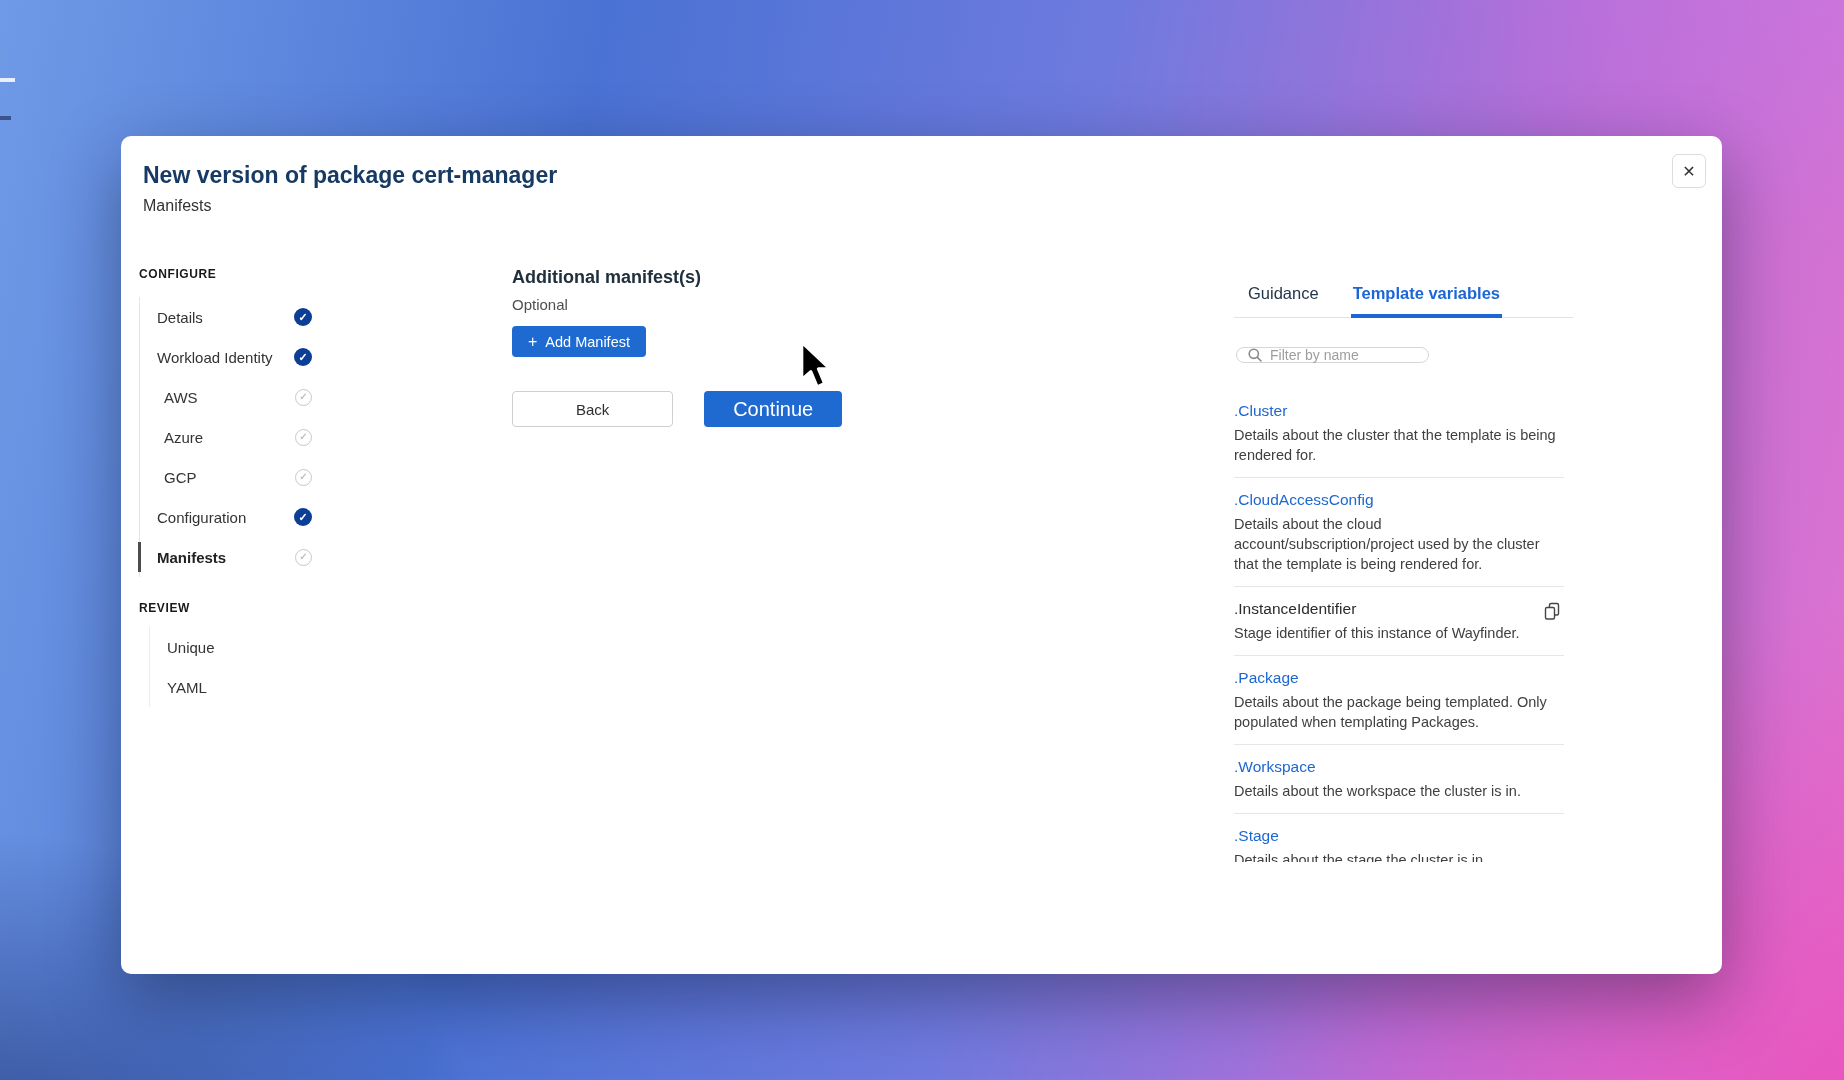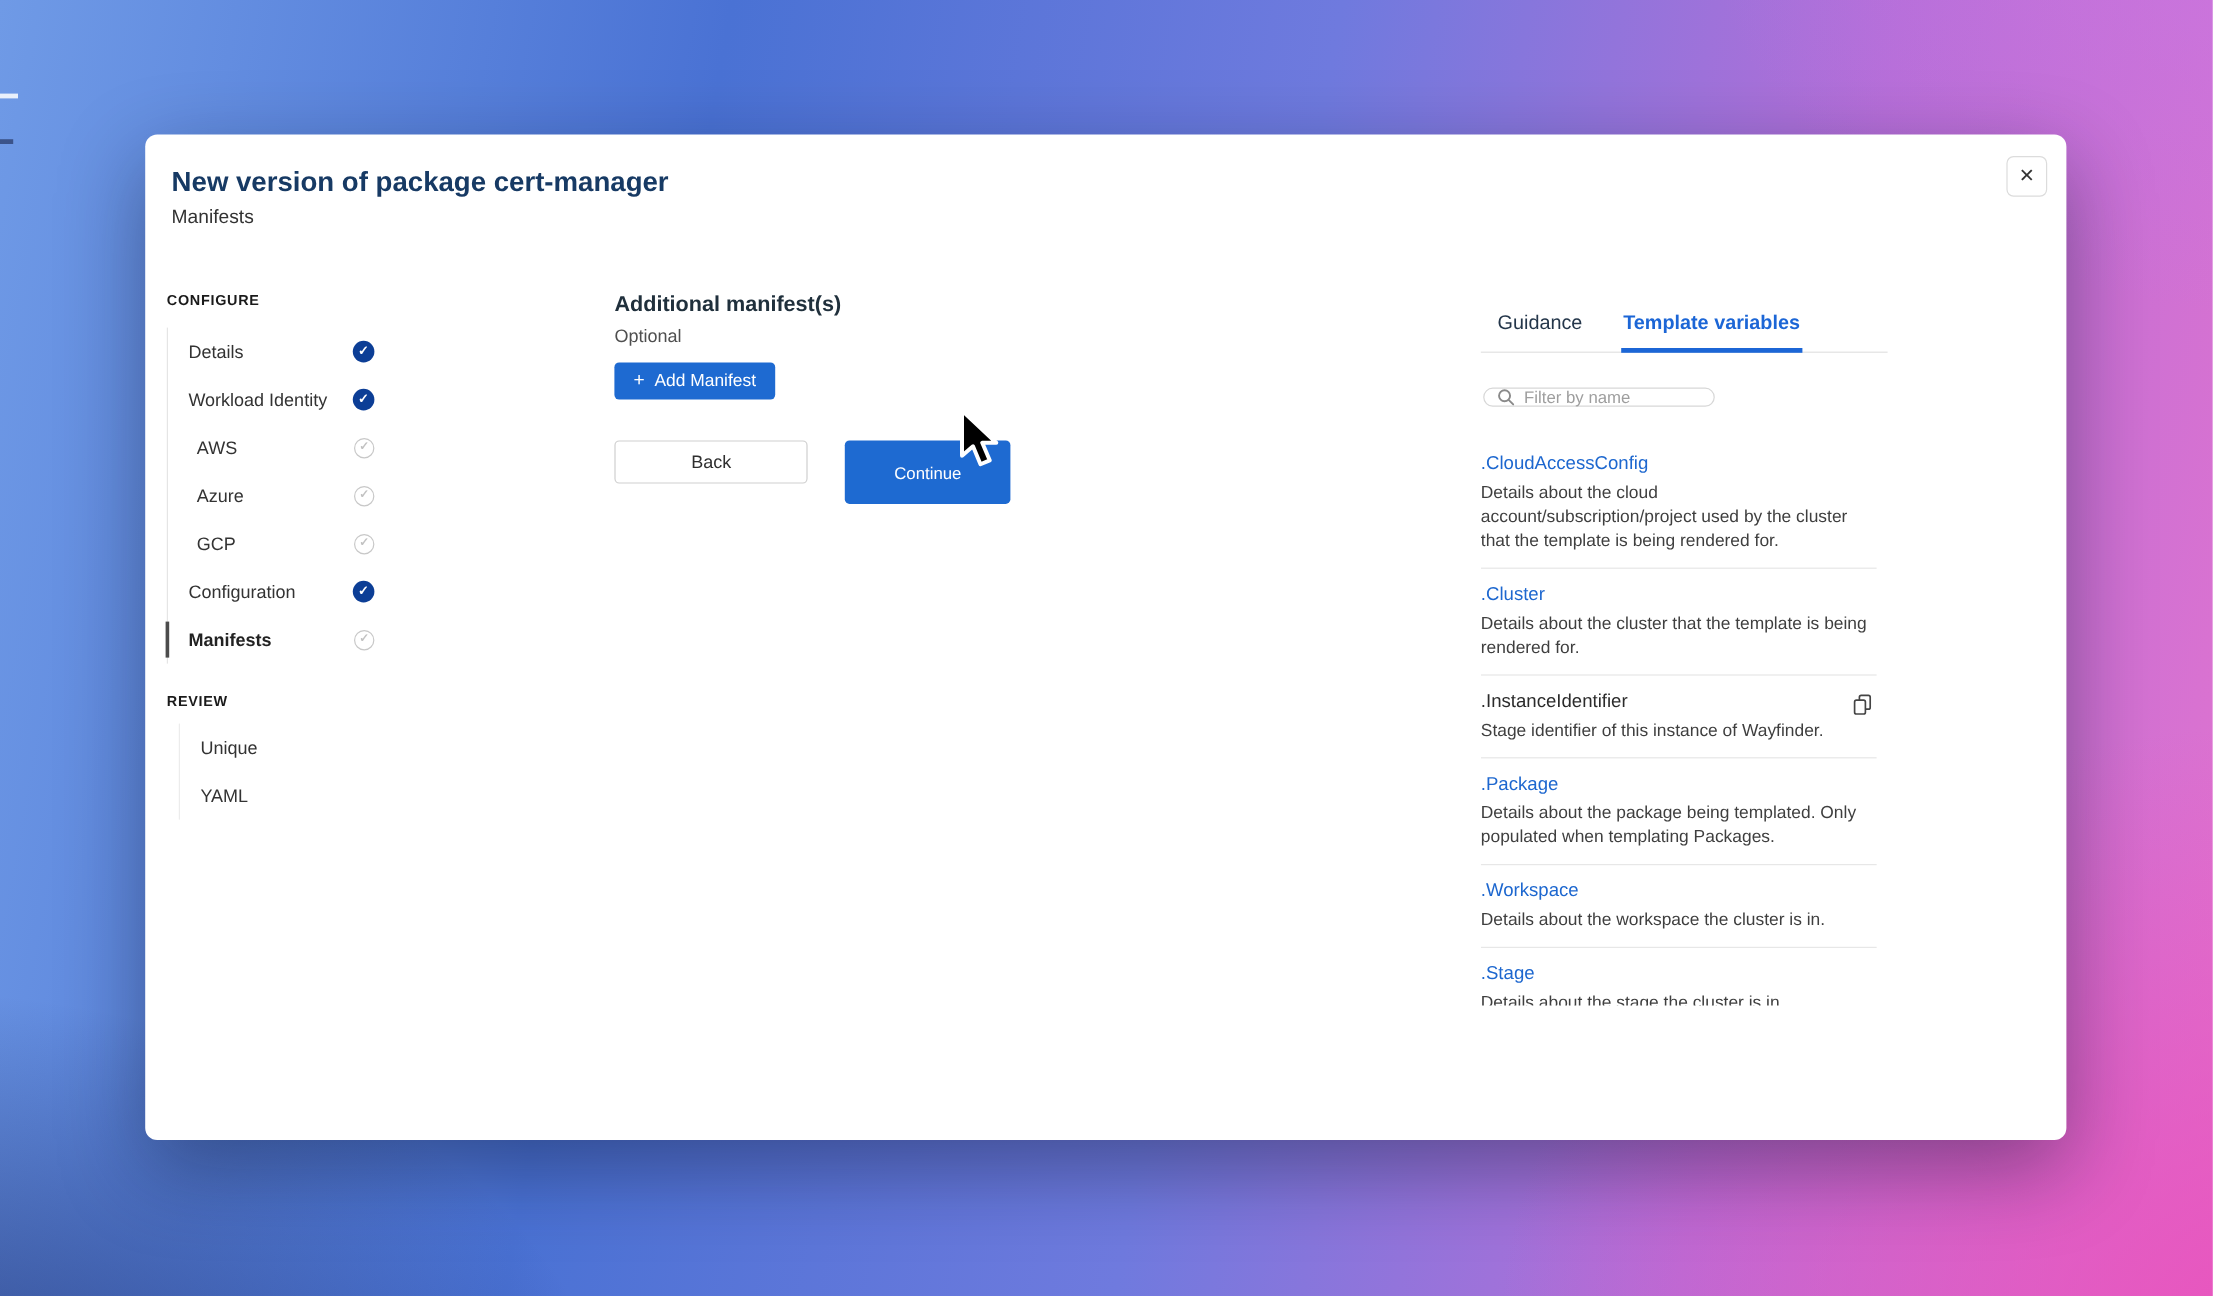--- a/index.html
+++ b/index.html
@@ -12,21 +12,21 @@
       radial-gradient(1100px 700px at -5% 112%, rgba(8,20,80,0.62), transparent 55%),
       radial-gradient(1050px 820px at 103% 103%, rgba(233,78,186,0.85), transparent 62%),
       radial-gradient(900px 600px at 104% -6%, rgba(195,120,232,0.55), transparent 55%),
       linear-gradient(100deg, #6f9ae6 0%, #4a72d4 30%, #6f7ade 55%, #b66ed8 78%, #e273cf 100%);
   }
   .bg-mark-1 { position:absolute; left:0; top:78px; width:15px; height:4px; background:rgba(255,255,255,0.85); }
   .bg-mark-2 { position:absolute; left:0; top:116px; width:11px; height:4px; background:rgba(18,28,64,0.55); }
 
   
   .modal {
-    position:absolute; left:121px; top:112px; width:1601px; height:838px;
+    position:absolute; left:121px; top:136px; width:1601px; height:838px;
     background:#ffffff; border-radius:10px;
     box-shadow:0 24px 70px rgba(10,15,40,0.40);
   }
   .modal-header { padding:24px 24px 0 22px; }
   .modal-title { font-size:23px; font-weight:700; color:#173a64; line-height:30px; }
   .modal-subtitle { margin-top:6px; font-size:16px; color:#333; line-height:20px; }
   .close-btn {
     position:absolute; top:18px; right:16px; width:34px; height:34px;
     border:1px solid #dcdcdc; border-radius:6px; background:#fff;
     display:flex; align-items:center; justify-content:center;
@@ -76,22 +76,22 @@
     height:31px; padding:0 16px; font-size:14.5px; cursor:pointer;
     font-family:"Liberation Sans", sans-serif;
   }
   .add-btn .plus { font-size:16px; line-height:1; }
   .btn-row { margin-top:34px; display:flex; gap:8px; }
   .back-btn {
     width:185px; height:36px; background:#fff; border:1px solid #cfcfcf; border-radius:4px;
     font-size:15px; color:#2f2f2f; cursor:pointer; font-family:"Liberation Sans", sans-serif;
   }
   .continue-btn {
-    width:158px; height:53px; background:#1e6ad1; border:none; border-radius:4px;
-    font-size:14px; color:#fff; cursor:pointer; font-family:"Liberation Sans", sans-serif;margin-left:23px;
+    width:158px; height:36px; background:#1e6ad1; border:none; border-radius:4px;
+    font-size:20px; color:#fff; cursor:pointer; font-family:"Liberation Sans", sans-serif;margin-left:23px;
   }
 
   
   .panel { position:absolute; left:1113px; top:148px; width:339px; }
   .tabs { display:flex; gap:30px; border-bottom:1px solid #e2e2e2; padding-left:12px; }
   .tab { position:relative; padding:0 2px 14px; font-size:16.5px; color:#24364a; cursor:pointer; }
   .tab.active { color:#1c66d6; font-weight:700; }
   .tab.active::after {
     content:''; position:absolute; left:0; right:0; bottom:-1px; height:4px; background:#1c66d6;
   }
@@ -202,26 +202,26 @@
       <div class="search-box">
         <svg width="16" height="16" viewBox="0 0 16 16">
           <circle cx="6.8" cy="6.8" r="4.6" fill="none" stroke="#8a8a8a" stroke-width="1.6"></circle>
           <line x1="10.4" y1="10.4" x2="14" y2="14" stroke="#8a8a8a" stroke-width="1.6" stroke-linecap="round"></line>
         </svg>
         <input type="text" placeholder="Filter by name" style="">
       </div>
 
       <div class="var-list">
         <div class="var-item">
+          <span class="var-name">.Cluster</span>
+          <div class="var-desc">Details about the cluster that the template is being rendered for.</div>
+        </div>
+        <div class="var-item">
           <span class="var-name">.CloudAccessConfig</span>
           <div class="var-desc">Details about the cloud account/subscription/project used by the cluster that the template is being rendered for.</div>
-        </div>
-        <div class="var-item">
-          <span class="var-name">.Cluster</span>
-          <div class="var-desc">Details about the cluster that the template is being rendered for.</div>
         </div>
         <div class="var-item">
           <span class="var-name plain">.InstanceIdentifier</span>
           <div class="var-desc">Stage identifier of this instance of Wayfinder.</div>
           <svg class="copy-icon" width="20" height="20" viewBox="0 0 20 20">
             <rect x="7.5" y="2.5" width="9" height="11.5" rx="1.5" fill="#fff" stroke="#444" stroke-width="1.4"></rect>
             <rect x="3.5" y="6.5" width="9" height="11.5" rx="1.5" fill="#fff" stroke="#444" stroke-width="1.4"></rect>
           </svg>
         </div>
         <div class="var-item">

